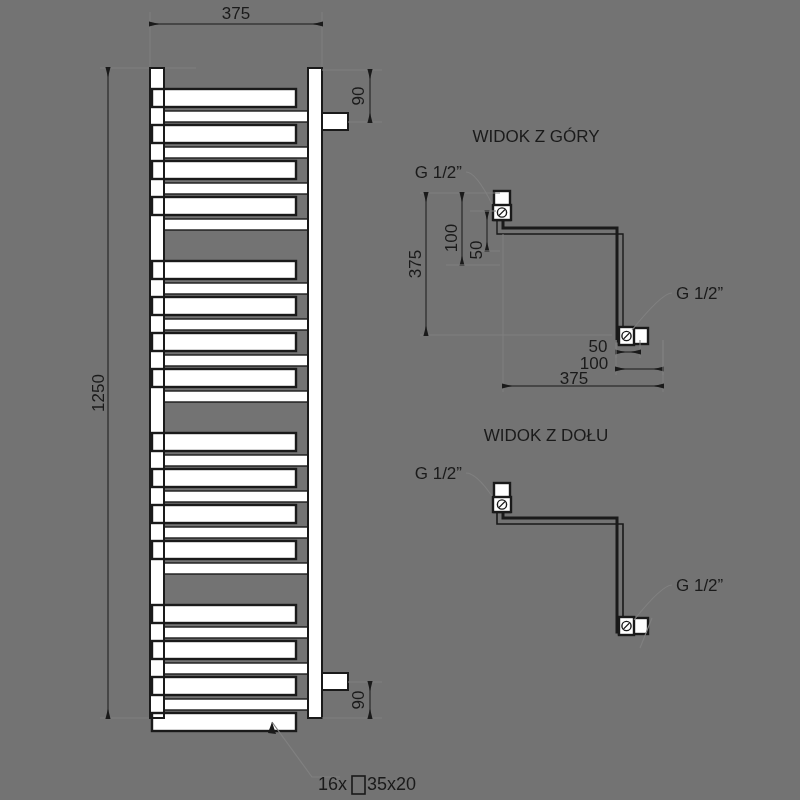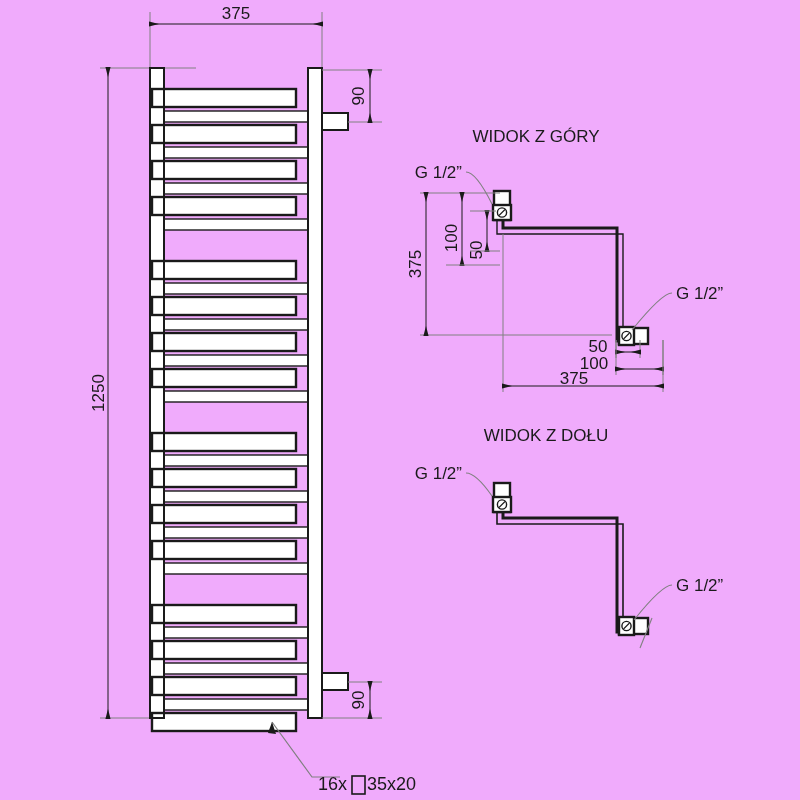--- a/index.html
+++ b/index.html
@@ -1,17 +1,17 @@
 <!DOCTYPE html>
 <html><head>
 <meta charset="utf-8">
 <style>
   html,body{margin:0;padding:0;background:#ffffff;}
   body{width:800px;height:800px;font-family:"Liberation Sans",sans-serif;color:#1a1a1a;}
-  #stage{position:relative;width:800px;height:800px;overflow:hidden;background:#f0abfc;}
+  #stage{position:relative;width:800px;height:800px;overflow:hidden;background:#737373;}
   svg{display:block;}
   .dimtxt{font-family:"Liberation Sans",sans-serif;font-size:17px;fill:#1a1a1a;}
   .viewtitle{font-family:"Liberation Sans",sans-serif;font-size:17px;fill:#1a1a1a;}
   .notetxt{font-family:"Liberation Sans",sans-serif;font-size:18px;fill:#1a1a1a;}
   .gtxt{font-family:"Liberation Sans",sans-serif;font-size:17px;fill:#1a1a1a;}
 </style>
 </head>
 <body>
 
 <div id="stage">

